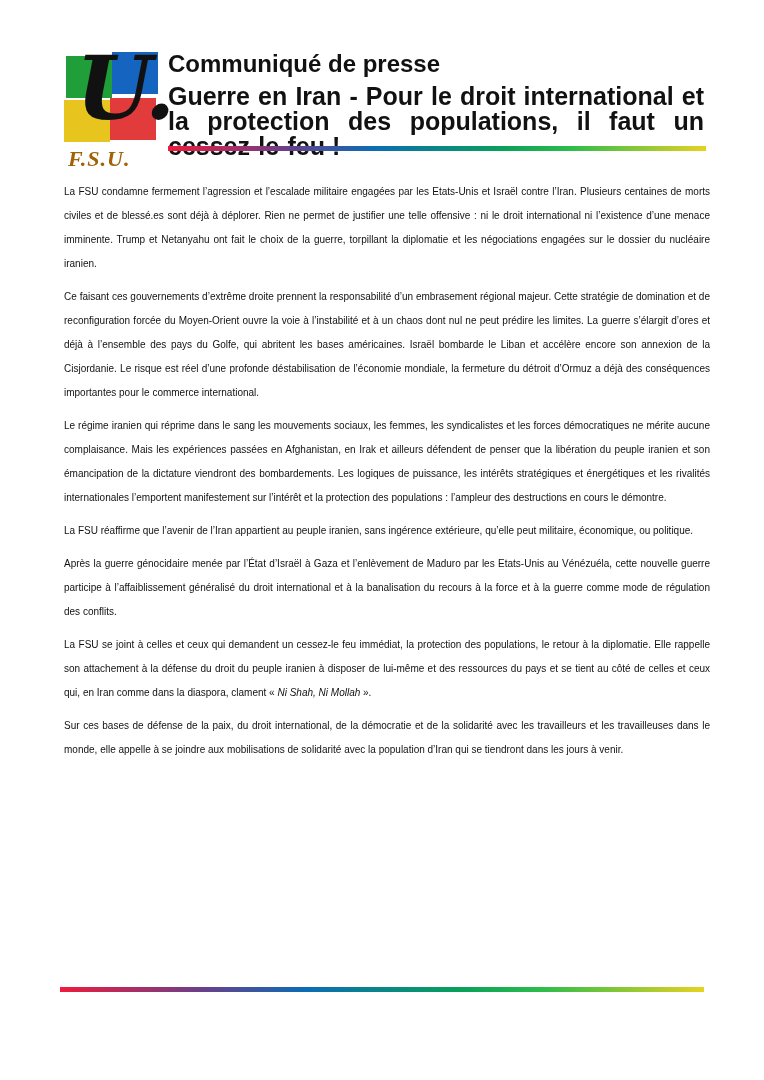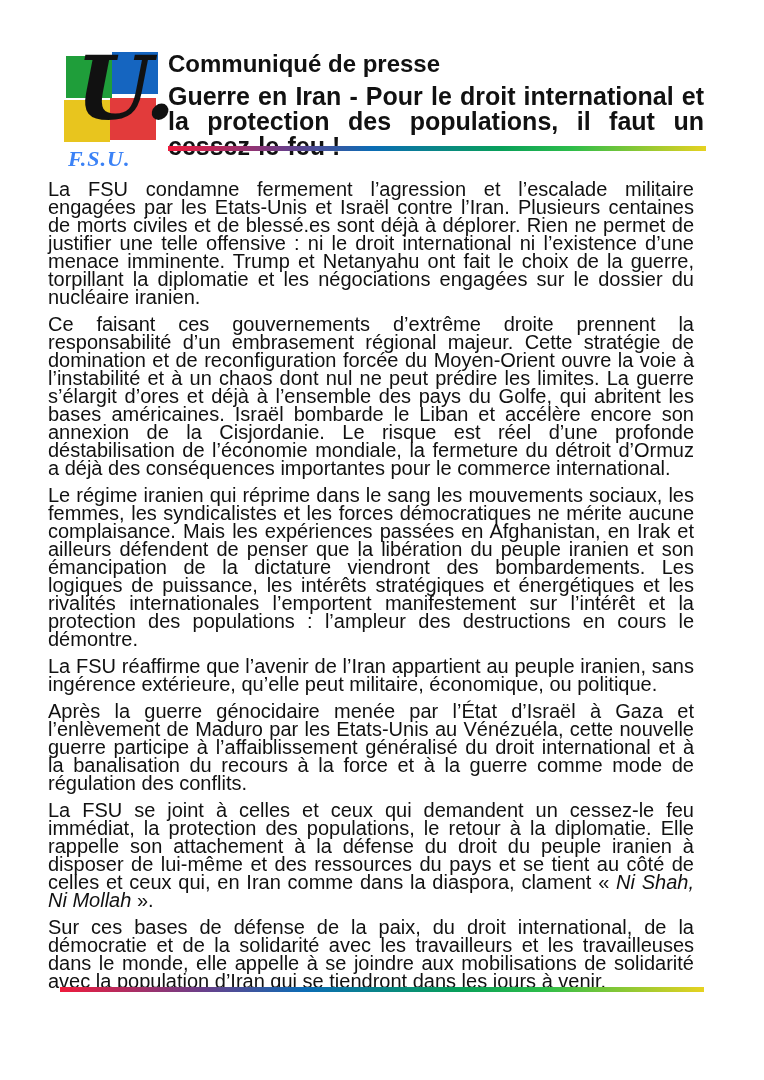--- a/index.html
+++ b/index.html
@@ -4,27 +4,27 @@
 <style>
   html,body{margin:0;padding:0;background:#fff;}
   body{width:764px;height:1080px;position:relative;overflow:hidden;font-family:"Liberation Sans",sans-serif;color:#111;}
   .logo{position:absolute;left:62px;top:50px;width:98px;height:120px;}
   .logo .q{position:absolute;width:46px;height:42px;}
   .logo .g{left:4px;top:6px;background:#1f9e3a;}
   .logo .b{left:50px;top:2px;background:#1565c0;}
   .logo .y{left:2px;top:50px;background:#e8c51e;}
   .logo .r{left:48px;top:48px;background:#e23b3b;}
   .logo .U{position:absolute;left:14px;top:-6px;font-family:"DejaVu Serif",serif;font-style:italic;font-weight:bold;font-size:88px;color:#111;line-height:1;}
-  .logo .fsu{position:absolute;left:6px;top:96px;font-family:"Liberation Serif",serif;font-style:italic;font-weight:bold;font-size:22px;letter-spacing:1px;color:#3b82f6;}
+  .logo .fsu{position:absolute;left:6px;top:96px;font-family:"Liberation Serif",serif;font-style:italic;font-weight:bold;font-size:22px;letter-spacing:1px;color:#a16207;}
   .title{position:absolute;left:168px;top:50px;font-weight:bold;font-size:24px;line-height:28px;}
   .subtitle{position:absolute;left:168px;top:84px;width:536px;font-weight:bold;font-size:25px;line-height:25px;text-align:justify;text-align-last:left;}
   .bar{position:absolute;height:5px;background:linear-gradient(90deg,#ef1b3c 0%,#6b3f8a 22%,#0b6cb5 38%,#08a05a 62%,#2dbd4a 75%,#e7d220 100%);}
   .bar.top{left:168px;top:146px;width:538px;}
   .bar.bottom{left:60px;top:987px;width:644px;}
-  .body{position:absolute;left:48px;top:180px;width:646px;font-size:20px;line-height:18px;}
+  .body{position:absolute;left:64px;top:180px;width:646px;font-size:10px;line-height:24px;}
   .body p{margin:0 0 9px 0;text-align:justify;}
   .body em{font-style:italic;}
 </style>
 </head>
 <body>
 
 <div class="logo">
   <div class="q g"></div>
   <div class="q b"></div>
   <div class="q y"></div>

